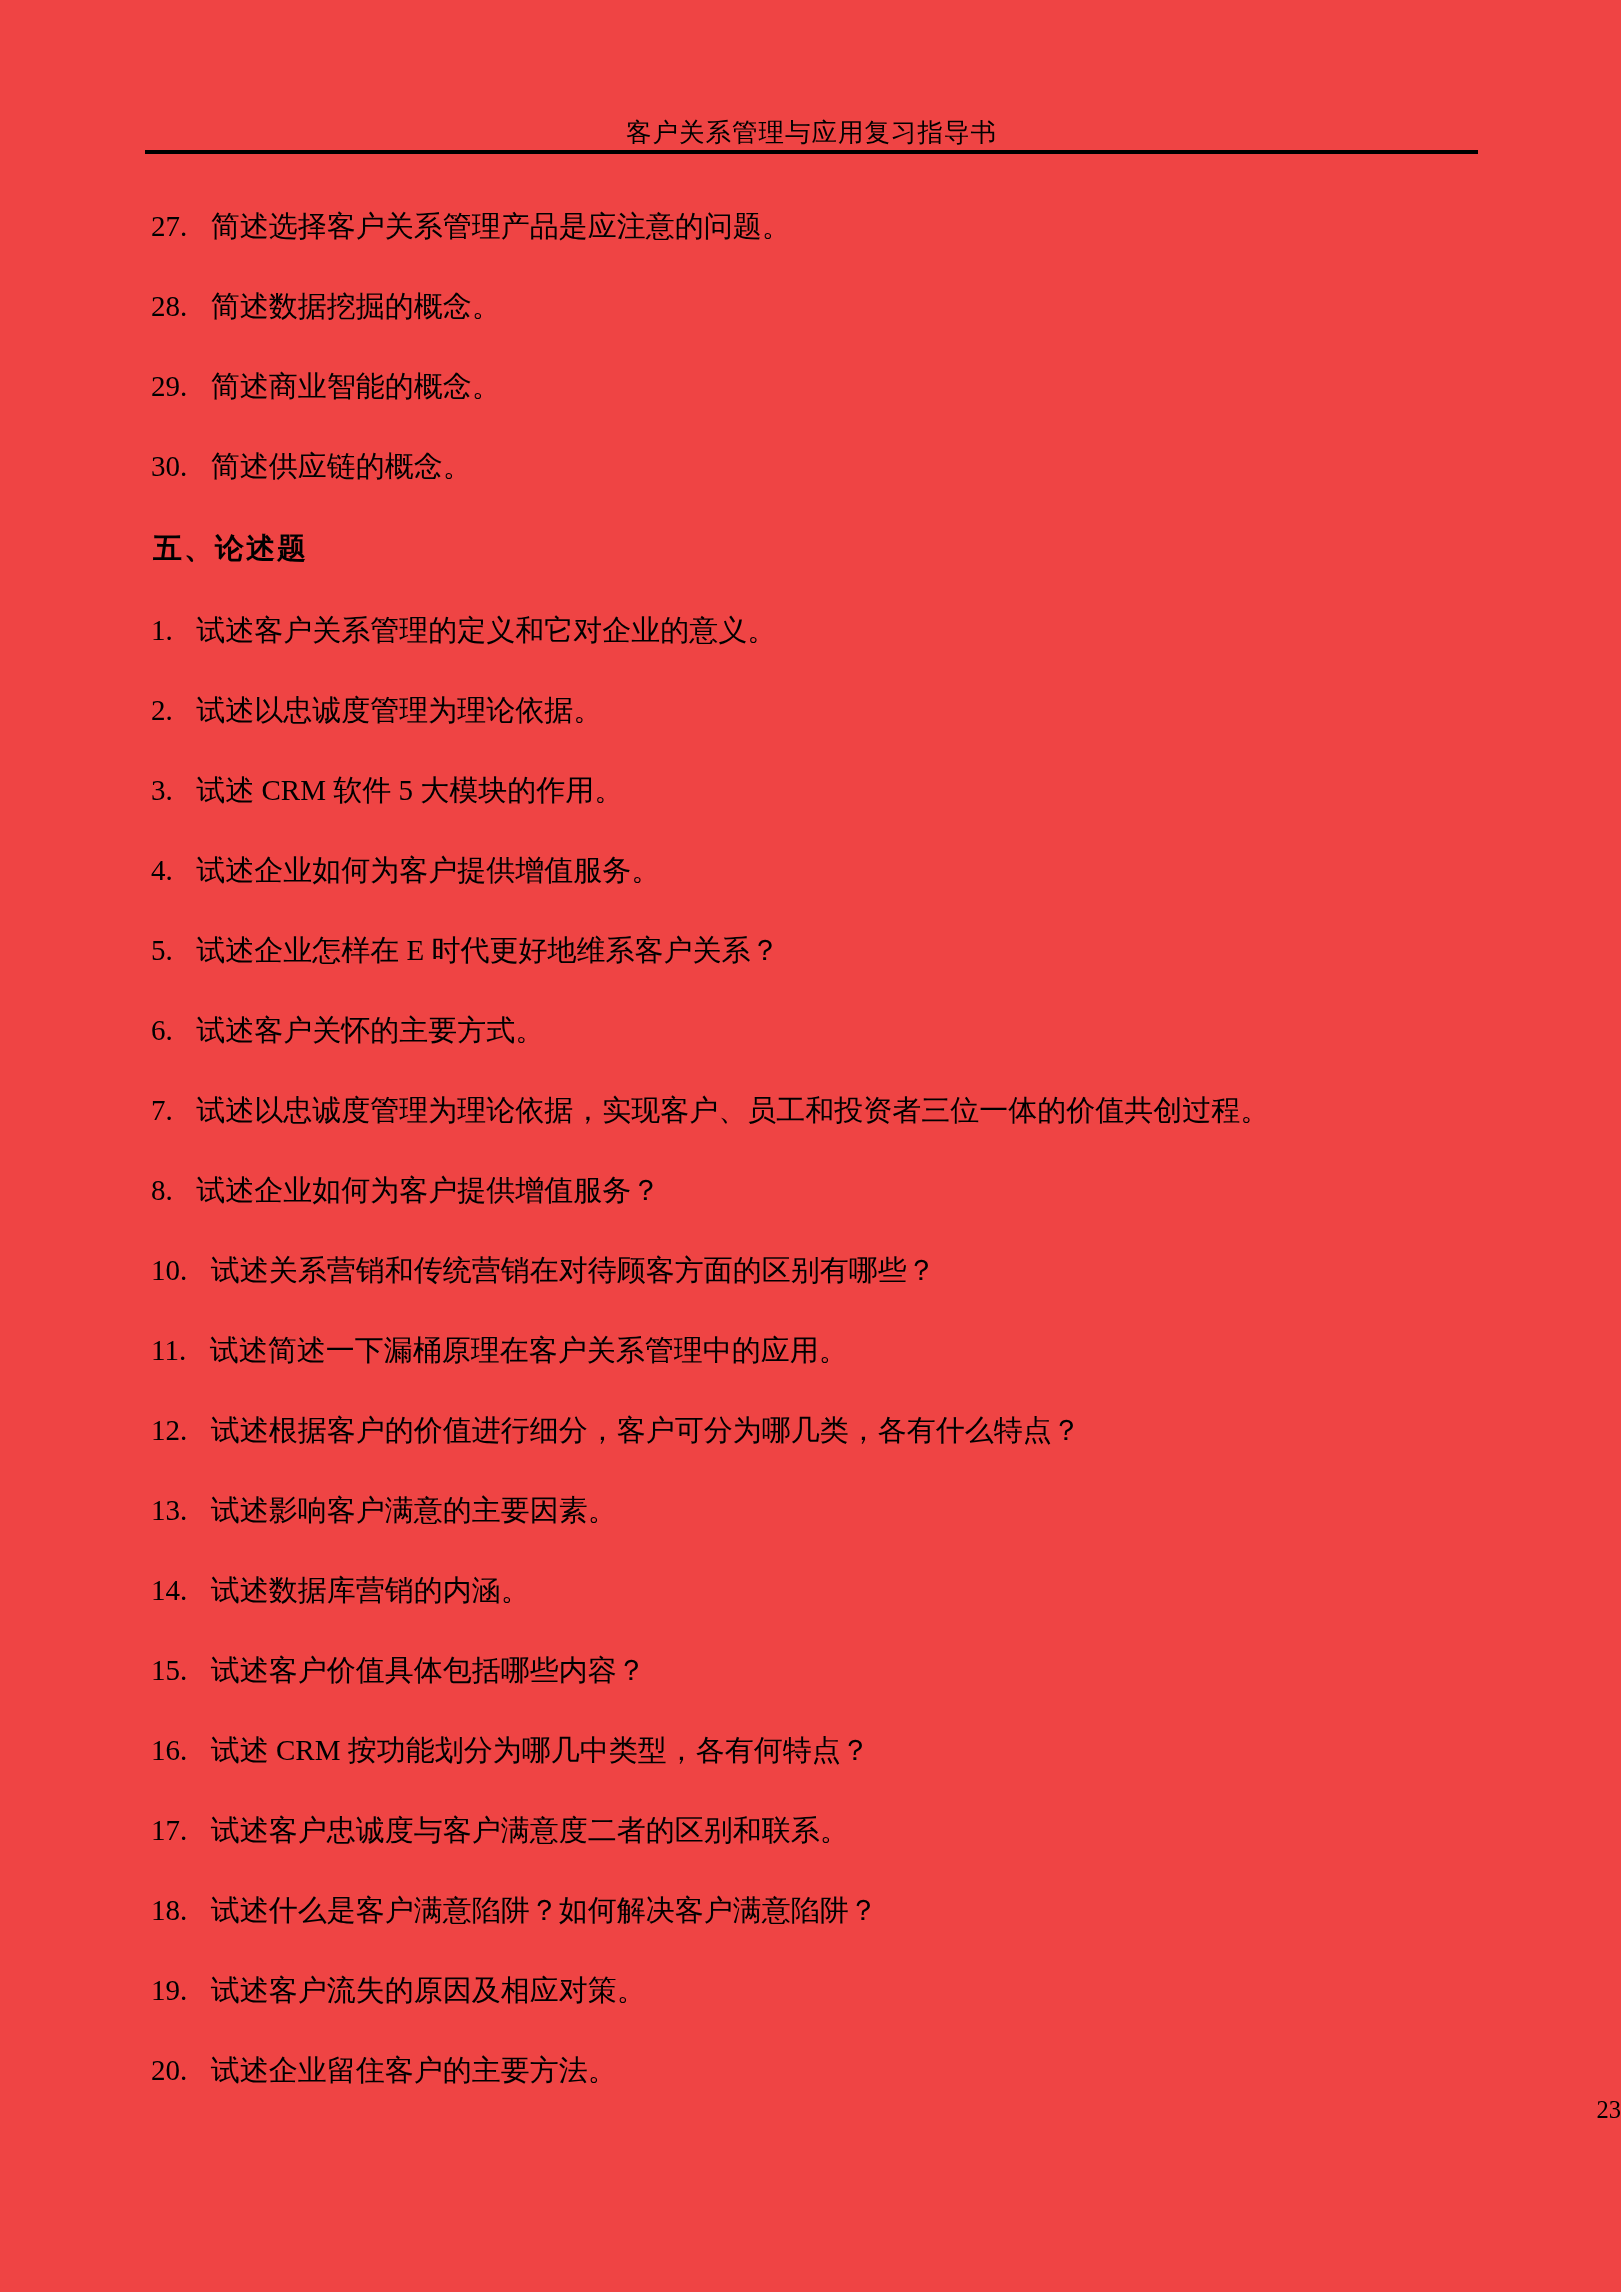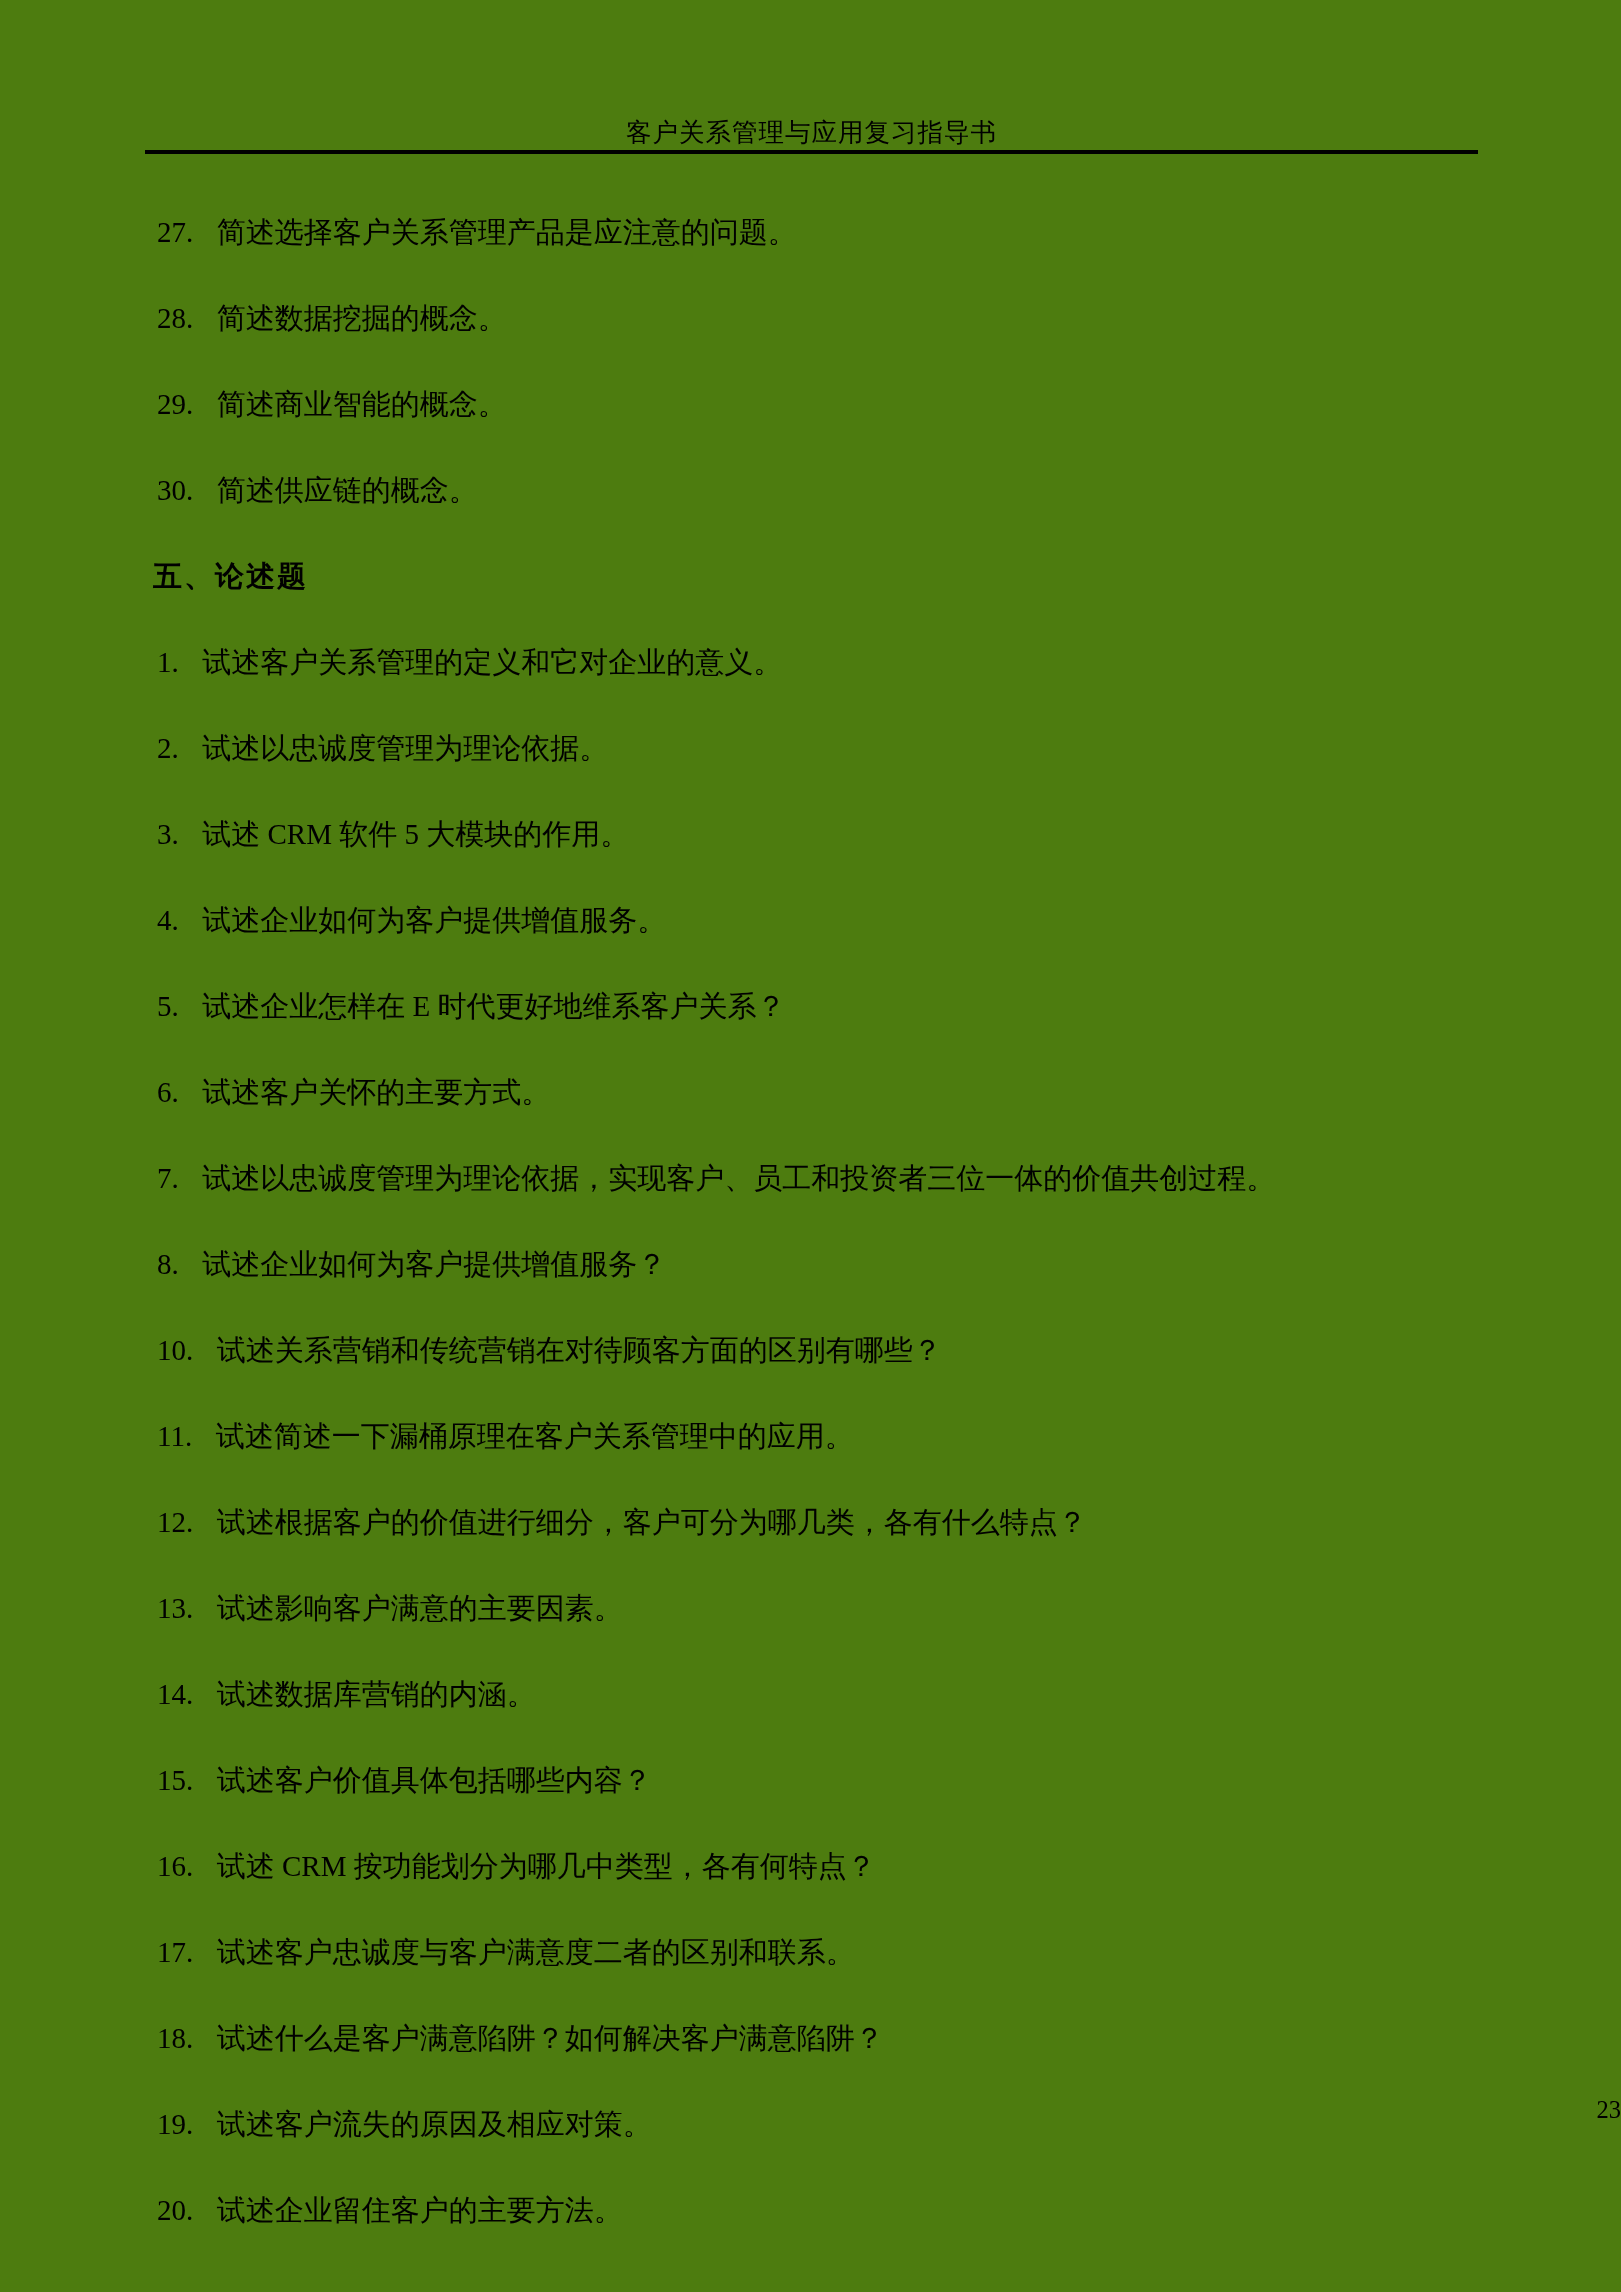--- a/index.html
+++ b/index.html
@@ -5,21 +5,21 @@
   html, body {
     margin: 0;
     padding: 0;
     background: #e8e8e8;
   }
   .page {
     position: relative;
     width: 1621px;
     height: 2293px;
     margin: 0 auto;
-    background: #4d7c0f;
+    background: #ef4444;
     color: #000000;
     font-family: "Liberation Serif", "DejaVu Serif", serif;
     overflow: hidden;
   }
   .header-title {
     position: absolute;
     top: 118px;
     left: 145px;
     width: 1333px;
     text-align: center;
@@ -36,21 +36,21 @@
     height: 3.9px;
     background: #000000;
   }
   .content {
     position: absolute;
     top: 183px;
     left: 145px;
     width: 1333px;
   }
   .q {
-    margin: 12px;
+    margin: 6px;
     font-size: 29px;
     line-height: 74px;
     white-space: nowrap;
   }
   .q-num {
     display: inline-block;
     margin-right: 23.5px;
   }
   .section-heading {
     margin: 8px;

